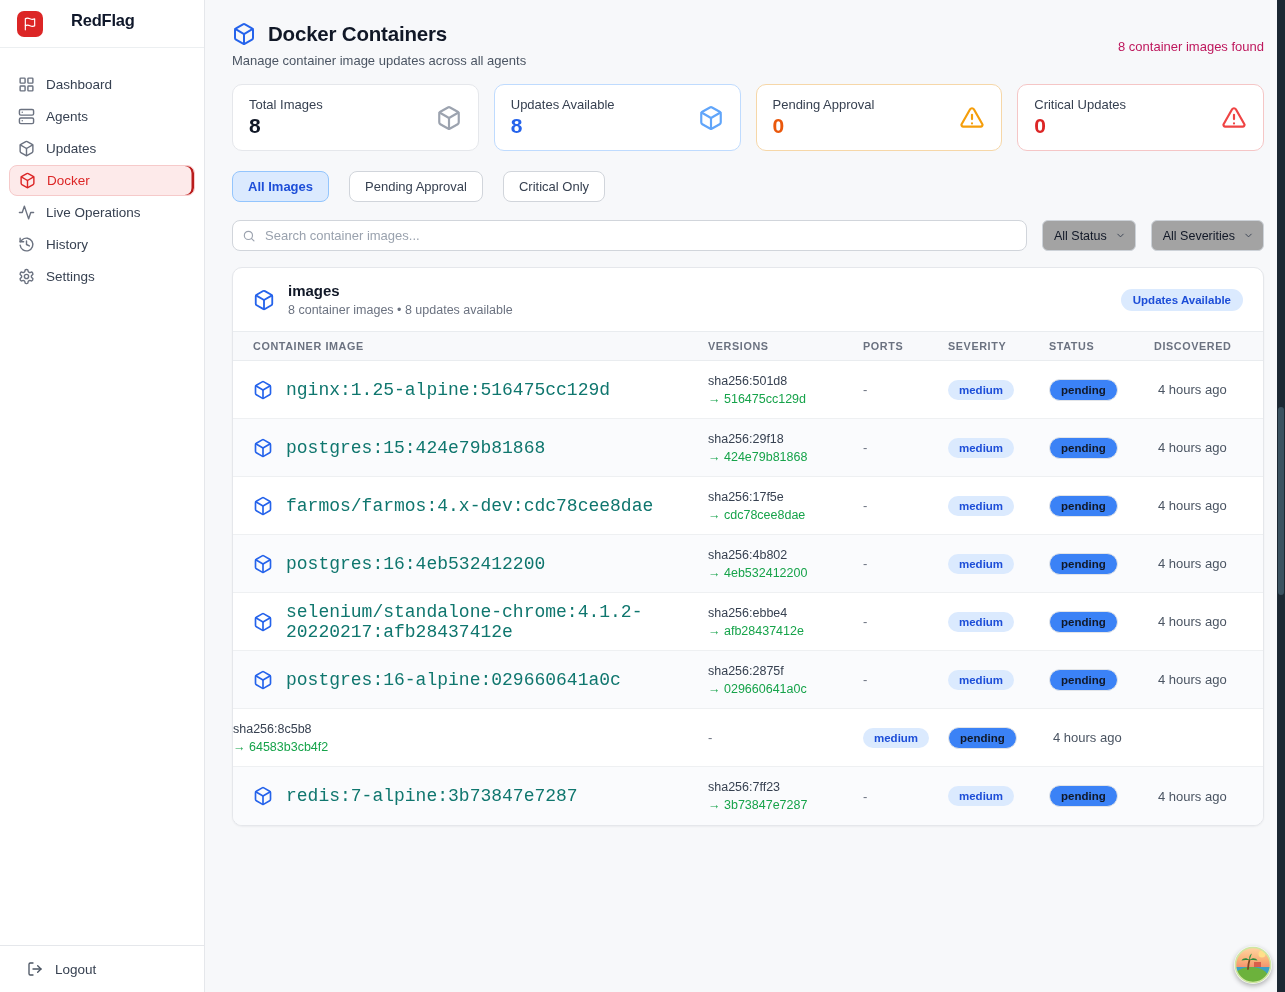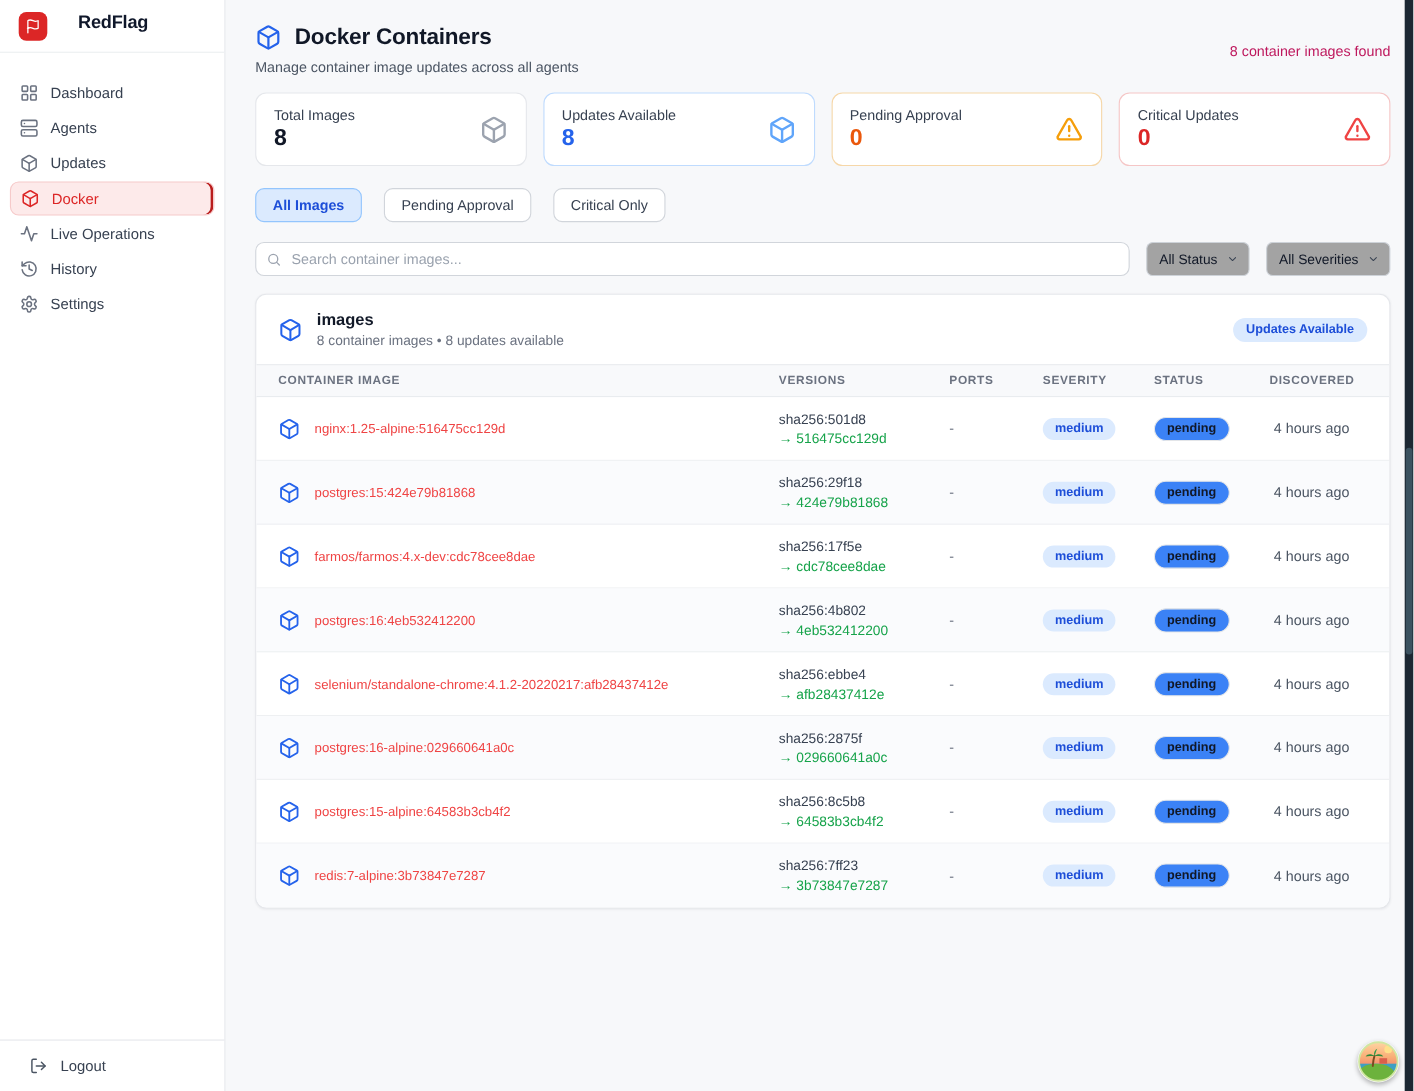--- a/index.html
+++ b/index.html
@@ -69,21 +69,21 @@
   .t-head, .row { display:grid; grid-template-columns:475px 155px 85px 101px 105px 1fr; align-items:center; }
   .t-head { background:#f8f9fb; border-top:1px solid #e9ecef; border-bottom:1px solid #e9ecef; height:30px; }
   .t-col { font-size:10.8px; font-weight:600; letter-spacing:.6px; color:#6b7280; text-transform:uppercase; }
   .t-col:first-child { padding-left:20px; }
 
   .row { min-height:58px; border-bottom:1px solid #eef0f2; }
   .row:last-child { border-bottom:none; }
   .row:nth-child(even) { background:#fafbfd; }
   .c-img { display:flex; align-items:center; gap:13px; padding-left:20px; }
   .row-ic { width:20px; height:20px; color:#2563eb; flex-shrink:0; }
-  .img-name { font-size:12px; font-weight:500; color:#ef4444; }
+  .img-name { font-size:18px; font-weight:500; color:#0f766e;font-family:Liberation Mono, monospace; }
   .ver-cur { font-size:12.5px; color:#374151; }
   .ver-new { font-size:12.5px; color:#16a34a; margin-top:4px; }
   .c-ports { font-size:13px; color:#6b7280; }
   .pill { display:inline-block; font-size:11.5px; font-weight:600; padding:4px 11px; border-radius:999px; }
   .pill-med { background:#dbeafe; color:#1d4ed8; }
   .pill-pend { background:#3b82f6; border:1px solid #e3e5e8; color:#111827; }
   .c-disc { font-size:13px; color:#4b5563; padding-left:4px; }
 
   
   .scroll-strip { position:absolute; top:0; right:0; width:8px; height:992px; background:#1c2833; z-index:50; }
@@ -441,30 +441,20 @@
     <div class="cell c-ver">
       <div class="ver-cur">sha256:2875f</div>
       <div class="ver-new">→ 029660641a0c</div>
     </div>
     <div class="cell c-ports">-</div>
     <div class="cell"><span class="pill pill-med">medium</span></div>
     <div class="cell"><span class="pill pill-pend">pending</span></div>
     <div class="cell c-disc">4 hours ago</div>
   </div>
             <div class="row">
-    <div class="cell c-img">
-      <span class="row-ic">
-                  <svg viewBox="0 0 24 24" fill="none" stroke="currentColor" stroke-width="2" stroke-linecap="round" stroke-linejoin="round">
-                    <path d="M21 16V8a2 2 0 0 0-1-1.73l-7-4a2 2 0 0 0-2 0l-7 4A2 2 0 0 0 3 8v8a2 2 0 0 0 1 1.73l7 4a2 2 0 0 0 2 0l7-4A2 2 0 0 0 21 16z"></path>
-                    <polyline points="3.27 6.96 12 12.01 20.73 6.96"></polyline>
-                    <line x1="12" y1="22.08" x2="12" y2="12"></line>
-                  </svg>
-                </span>
-      <span class="img-name">postgres:15-alpine:64583b3cb4f2</span>
-    </div>
     <div class="cell c-ver">
       <div class="ver-cur">sha256:8c5b8</div>
       <div class="ver-new">→ 64583b3cb4f2</div>
     </div>
     <div class="cell c-ports">-</div>
     <div class="cell"><span class="pill pill-med">medium</span></div>
     <div class="cell"><span class="pill pill-pend">pending</span></div>
     <div class="cell c-disc">4 hours ago</div>
   </div>
             <div class="row">

